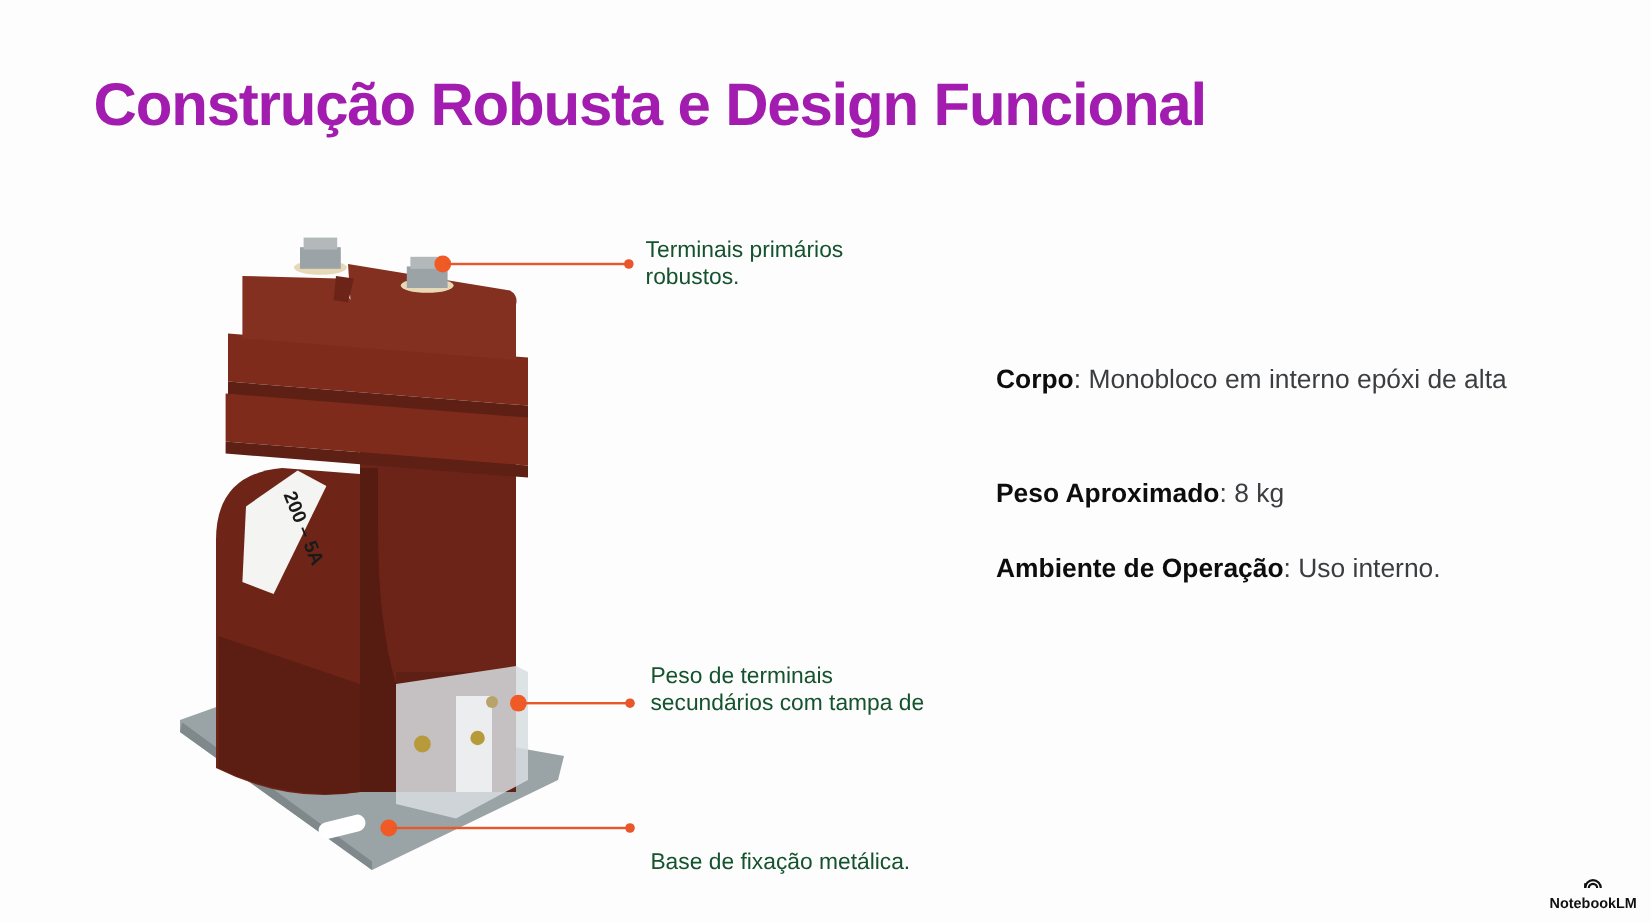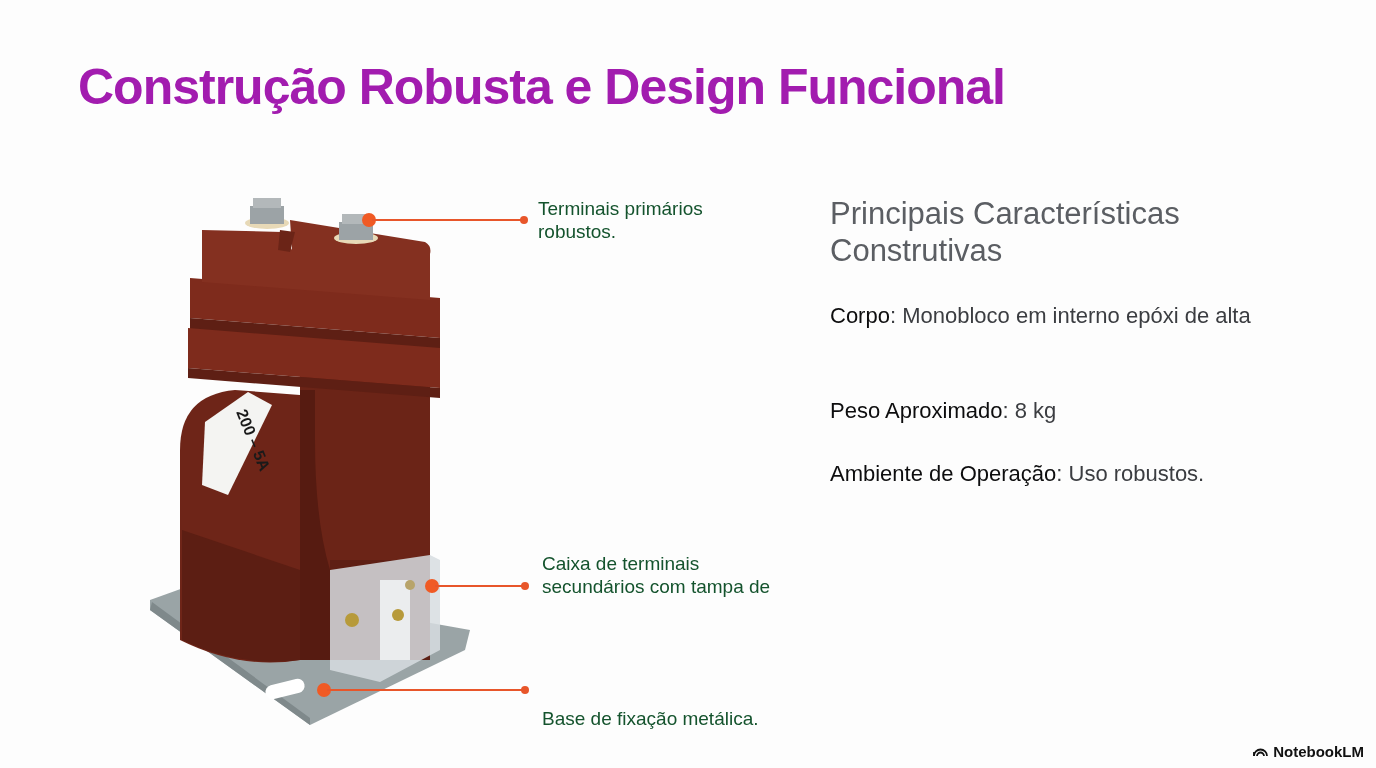--- a/index.html
+++ b/index.html
@@ -24,25 +24,25 @@
     position:absolute; font-size:19px; line-height:23px; color:#14532d;
   }
   .side-heading {
     position:absolute; left:830px; top:195px; width:420px;
     font-size:31px; line-height:37px; color:#5b5e63; margin:0; font-weight:400;
   }
   .feature {
     position:absolute; left:830px; width:480px;
     font-size:22px; line-height:33px; color:#3b3d41;
   }
-  .feature b { color:#0d0d0e; font-weight:400; }
+  .feature b { color:#0d0d0e; font-weight:700; }
   .brand {
     position:absolute; right:12px; bottom:8px;
     display:flex; align-items:center; gap:5px;
-    font-size:15px; font-weight:700; color:#111;
+    font-size:12px; font-weight:700; color:#111;flex-direction:column;
   }
 </style>
 </head>
 <body>
 
 <h1 class="title">Construção Robusta e Design Funcional</h1>
 
 <div class="product">
   <svg width="400" height="540" viewBox="0 0 400 540">
 
@@ -93,46 +93,45 @@
 <div class="dot-small" style="left:520px; top:216px;"></div>
 <div class="callout-text" style="left:538px; top:197px;">
   <div>Terminais primários</div>
   <div>robustos.</div>
 </div>
 
 <div class="dot-big" style="left:425px; top:579px;"></div>
 <div class="callout-line" style="left:435px; top:585px; width:90px;"></div>
 <div class="dot-small" style="left:521px; top:582px;"></div>
 <div class="callout-text" style="left:542px; top:552px;">
-  <div>Caixa de terminais</div>
+  <div>Peso de terminais</div>
   <div>secundários com tampa de</div>
 </div>
 
 <div class="dot-big" style="left:317px; top:683px;"></div>
 <div class="callout-line" style="left:327px; top:689px; width:198px;"></div>
 <div class="dot-small" style="left:521px; top:686px;"></div>
 <div class="callout-text" style="left:542px; top:679px;margin-top:28px;">
   <div>Base de fixação metálica.</div>
 </div>
 
 <h2 class="side-heading">
-  <span>Principais Características</span><br>
-  <span>Construtivas</span>
+  <br>
 </h2>
 
 <div class="feature" style="top:299px;">
   <b>Corpo</b><span>:</span><span> Monobloco em interno epóxi de alta</span><br>
 </div>
 
 <div class="feature" style="top:394px;">
   <b>Peso Aproximado</b><span>:</span><span> 8 kg</span>
 </div>
 
 <div class="feature" style="top:457px;">
-  <b>Ambiente de Operação</b><span>:</span><span> Uso robustos.</span>
+  <b>Ambiente de Operação</b><span>:</span><span> Uso interno.</span>
 </div>
 
 <div class="brand">
   <svg width="15" height="11" viewBox="0 0 15 11">
     <path d="M1,10 A6.5,6.5 0 0 1 14,10" fill="none" stroke="#111" stroke-width="1.8"></path>
     <path d="M4,10 A3.5,3.5 0 0 1 11,10" fill="none" stroke="#111" stroke-width="1.8"></path>
     <path d="M1,10 L1,6" stroke="#111" stroke-width="1.8"></path>
   </svg>
   <span>NotebookLM</span>
 </div>

